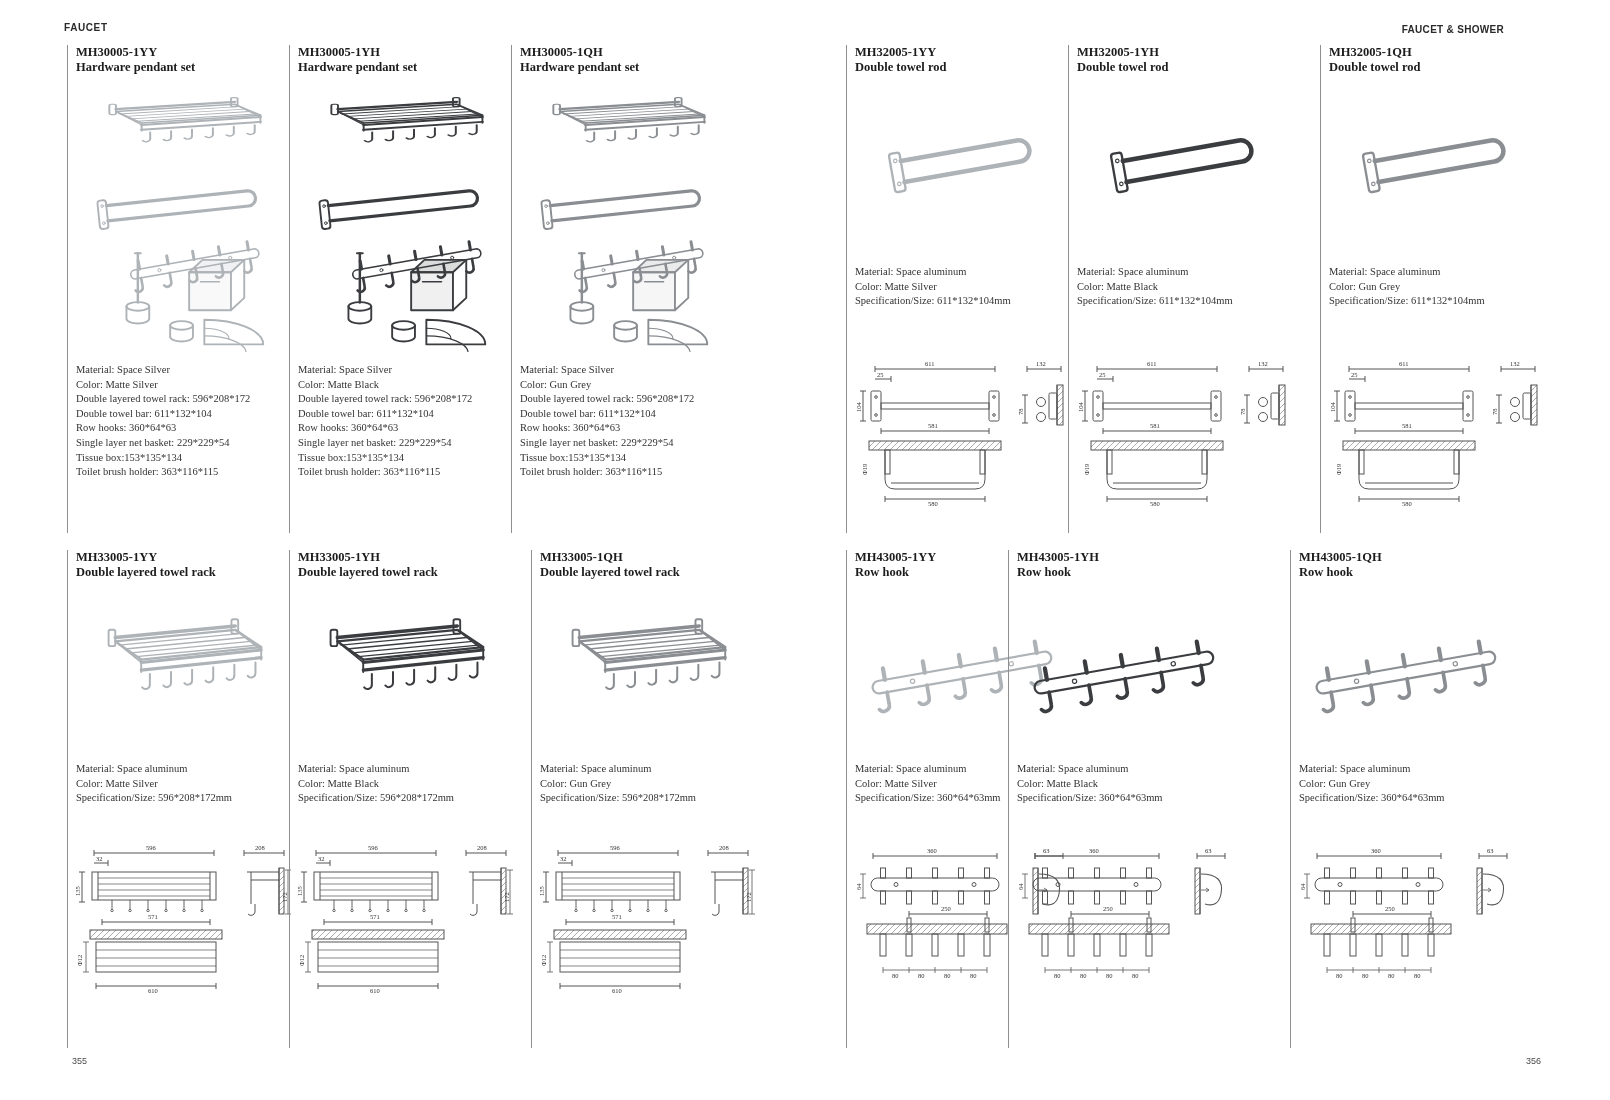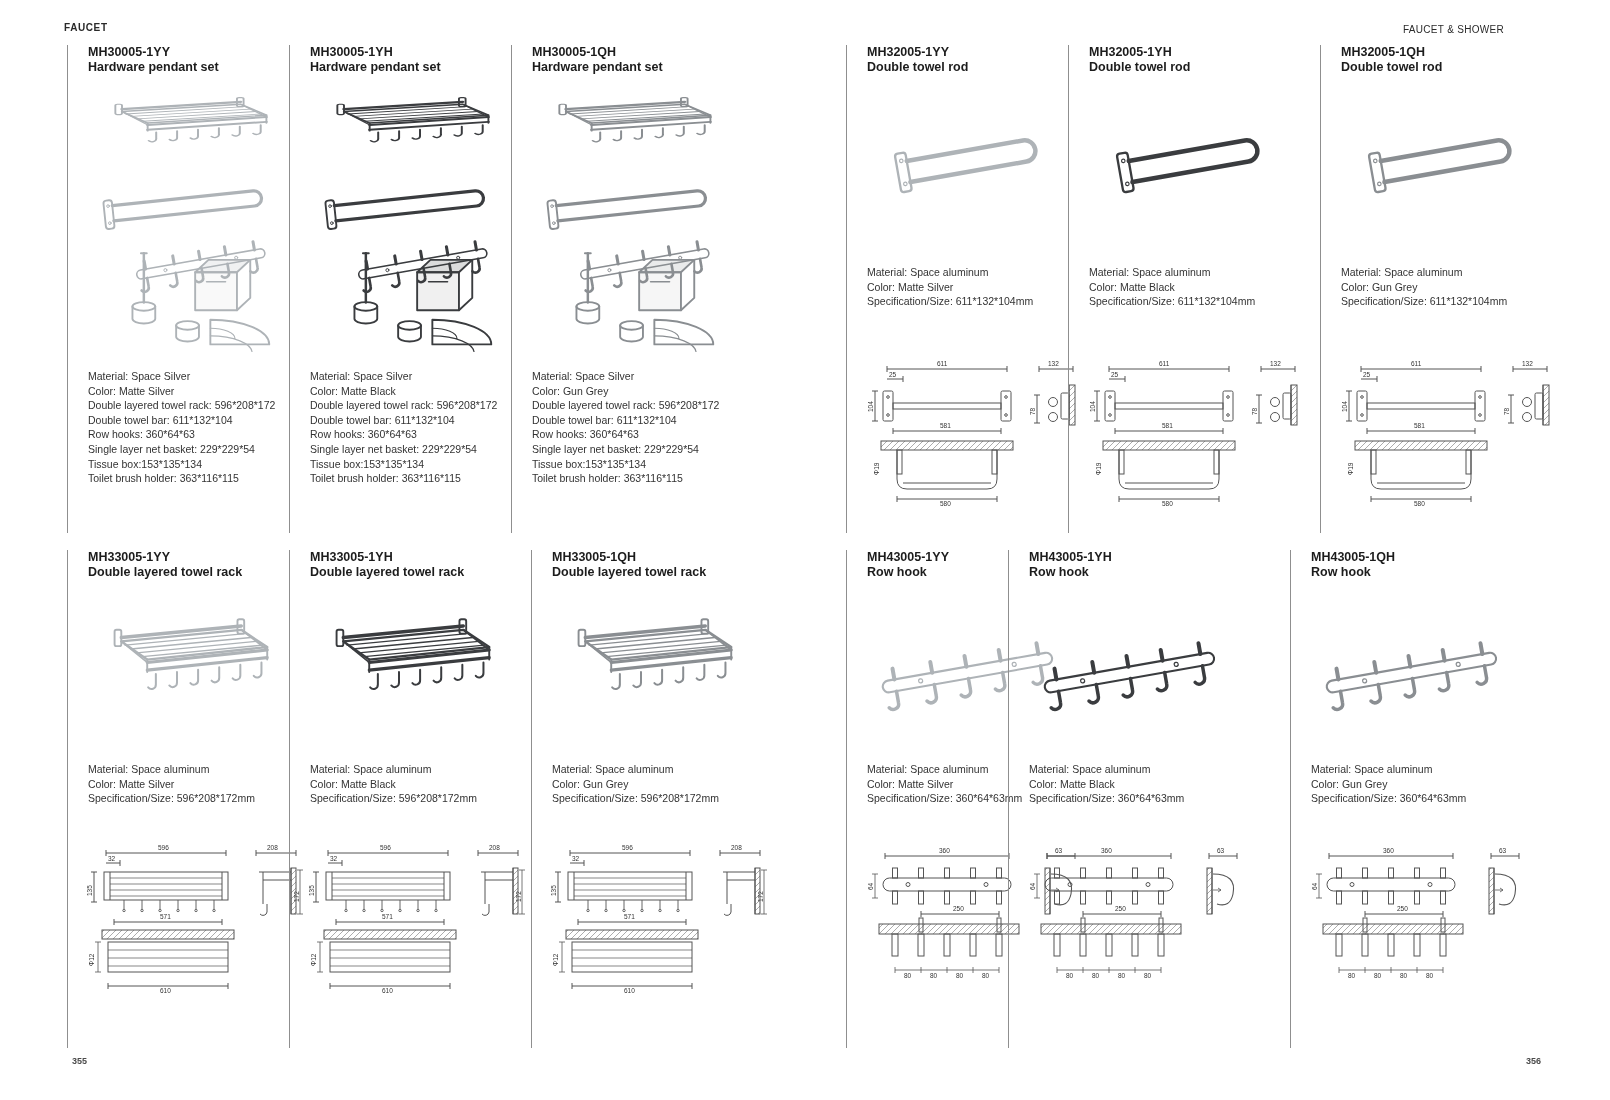--- a/index.html
+++ b/index.html
@@ -1,43 +1,43 @@
 <!DOCTYPE html>
 <html><head>
 <meta charset="utf-8">
 <style>
   html,body{margin:0;padding:0;}
   body{
     width:1610px;height:1100px;background:#ffffff;position:relative;overflow:hidden;
     font-family:"Liberation Sans", sans-serif;color:#1c1c1c;
   }
   .brand{position:absolute;left:64px;top:22px;font-size:10px;font-weight:700;letter-spacing:.6px;color:#2a2a2a;}
-  .category{position:absolute;right:106px;top:24px;font-size:10px;font-weight:400;letter-spacing:.3px;color:#2a2a2a;}
-  .pageno{position:absolute;font-size:9px;color:#4a4a4a;font-weight:bold;}
+  .category{position:absolute;right:106px;top:24px;font-size:10px;font-weight:700;letter-spacing:.3px;color:#2a2a2a;}
+  .pageno{position:absolute;font-size:9px;color:#4a4a4a;}
   .pageno.left{left:72px;top:1056px;}
   .pageno.right{left:1526px;top:1056px;}
 
-  .cell{position:absolute;width:222px;border-left:1px solid #8f8f8f;padding-left:20px;box-sizing:border-box;}
+  .cell{position:absolute;width:222px;border-left:1px solid #8f8f8f;padding-left:8px;box-sizing:border-box;font-family:Liberation Serif, serif;}
   .r1{top:45px;height:488px;}
   .r2{top:550px;height:498px;}
 
   .pcode{font-size:12.5px;font-weight:700;line-height:15px;}
   .pname{font-size:12.5px;font-weight:700;line-height:15px;}
 
   .pimg{display:flex;align-items:center;justify-content:center;}
   .pimg-pendant{height:268px;margin-top:10px;}
   .pimg-rod{height:160px;margin-top:14px;}
   .pimg-rack{height:146px;margin-top:20px;}
   .pimg-hook{height:146px;margin-top:20px;}
 
   .v-silver{color:#aeb3b7;}
   .v-black{color:#3a3c3f;}
   .v-grey{color:#8a8e92;}
 
-  .pspecs{margin-top:16px;}
+  .pspecs{margin-top:10px;}
   .r1 .pspecs.short{margin-top:16px;}
   .r2 .pspecs{margin-top:16px;}
   .sline{font-size:10.5px;line-height:14.6px;color:#333;white-space:nowrap;}
 
   .drawing{position:relative;width:215px;height:150px;}
   .r1 .drawing{margin-top:50px;}
   .r2 .drawing{margin-top:38px;}
   .dim{position:absolute;font-size:6.5px;line-height:7px;color:#333;white-space:nowrap;}
   .dim.rot{transform:rotate(-90deg);transform-origin:left top;}
 </style>

